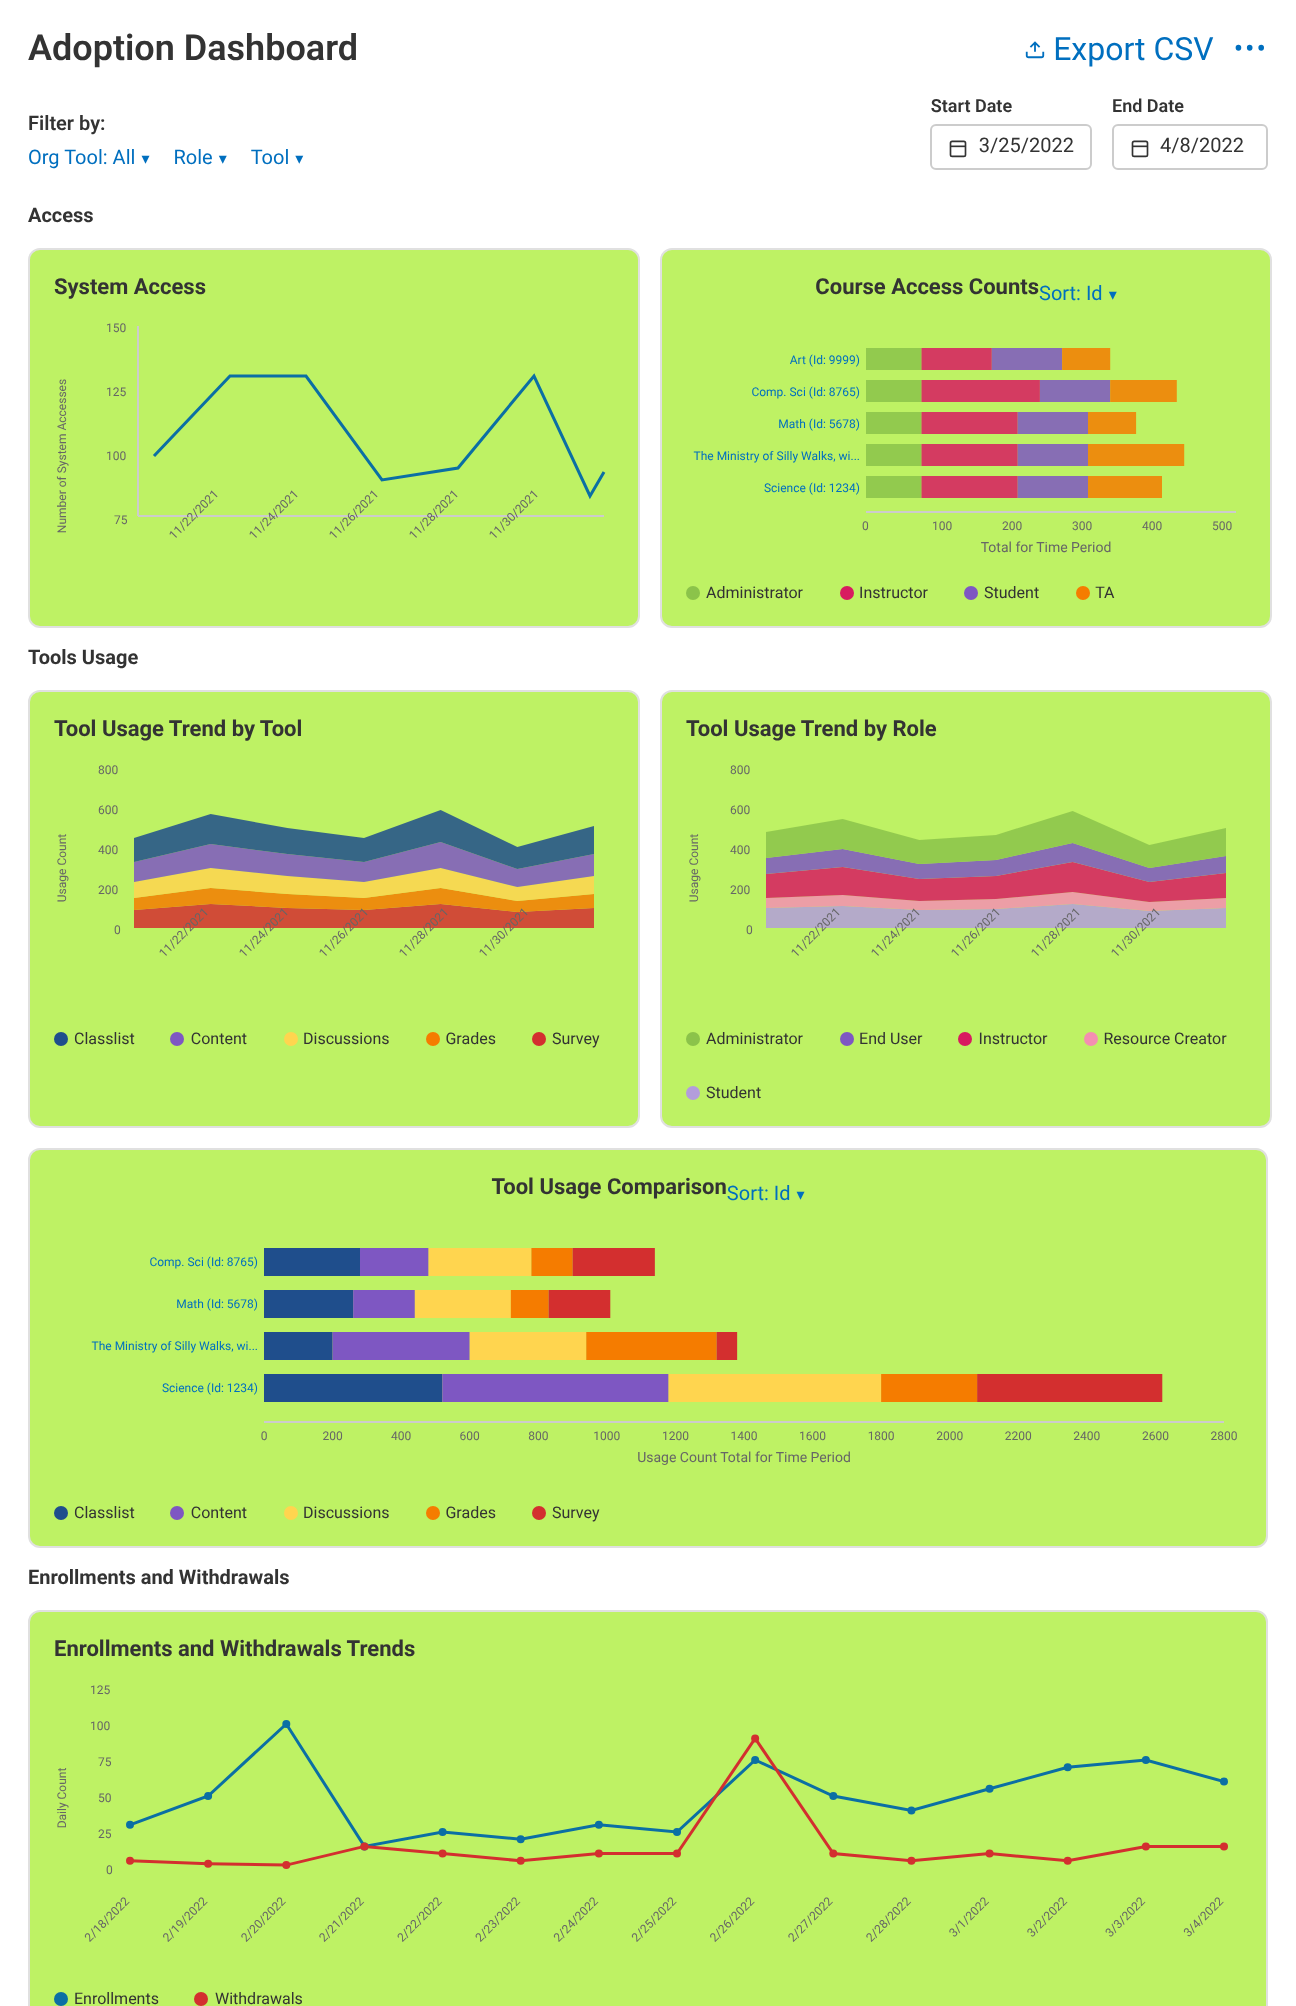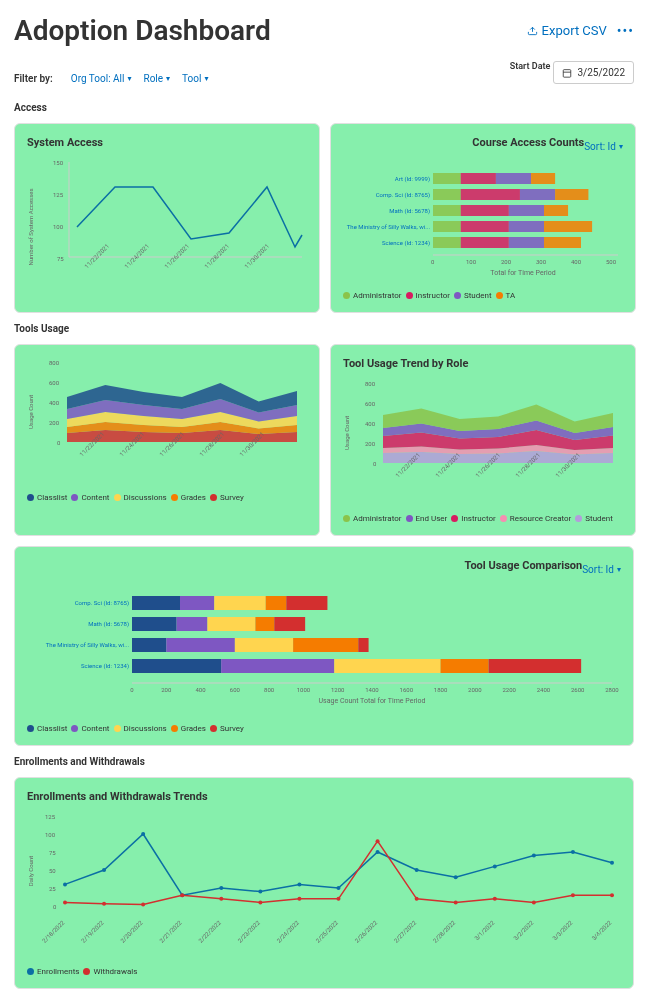--- a/index.html
+++ b/index.html
@@ -1,39 +1,39 @@
 <!DOCTYPE html>
 <html><head>
 <meta charset="utf-8">
 <style>
 *{box-sizing:border-box;margin:0;padding:0;font-family:-apple-system,BlinkMacSystemFont,"Segoe UI",Roboto,sans-serif}
 body{background:#fff;color:#333;font-size:12px;width:648px}
 .page{padding:14px 14px 20px}
 .header{display:flex;justify-content:space-between;align-items:center;margin-bottom:14px}
-.title{font-size:28px;font-weight:600;color:#333}
+.title{font-size:18px;font-weight:600;color:#333}
 .header-actions{display:flex;align-items:center;gap:10px}
-.export-link{color:#006fbf;font-size:13px;text-decoration:none;display:flex;align-items:center;gap:4px;cursor:pointer}
+.export-link{color:#006fbf;font-size:16px;text-decoration:none;display:flex;align-items:center;gap:4px;cursor:pointer}
 .more-dots{color:#006fbf;font-size:14px;cursor:pointer;letter-spacing:1px}
 .filter-row{display:flex;justify-content:space-between;align-items:flex-end;margin-bottom:18px}
-.filter-left{display:flex;flex-direction:row;gap:18px}
+.filter-left{display:flex;flex-direction:column;gap:6px}
 .filter-label{font-size:10px;font-weight:600;color:#333}
 .filter-chips{display:flex;gap:12px}
 .chip{color:#006fbf;font-size:10px;cursor:pointer;display:flex;align-items:center;gap:3px}
 .chevron{font-size:8px}
 .date-group{display:flex;gap:10px}
-.date-field{display:flex;flex-direction:row;gap:3px}
+.date-field{display:flex;flex-direction:column;gap:3px}
 .date-label{font-size:9px;font-weight:600}
 .date-input{border:1px solid #ccc;border-radius:3px;padding:5px 8px;display:flex;align-items:center;gap:5px;font-size:10px;min-width:78px;cursor:pointer}
 .section-title{font-size:10px;font-weight:700;margin:8px 0 10px}
 .row{display:flex;gap:10px;margin-bottom:10px}
-.card{border:1px solid #e0e0e0;border-radius:6px;padding:12px;flex:1;background:#86efac}
+.card{border:1px solid #e0e0e0;border-radius:6px;padding:12px;flex:1;background:#bef264}
 .card-title{font-size:11px;font-weight:700;margin-bottom:8px}
-.card-head{display:flex;justify-content:flex-end;align-items:center;margin-bottom:8px}
+.card-head{display:flex;justify-content:center;align-items:center;margin-bottom:8px}
 .sort-link{color:#006fbf;font-size:10px;cursor:pointer;display:flex;align-items:center;gap:3px}
-.legend{display:flex;flex-wrap:wrap;gap:4px;margin-top:6px;font-size:8px}
+.legend{display:flex;flex-wrap:wrap;gap:18px;margin-top:6px;font-size:8px}
 .legend-item{display:flex;align-items:center;gap:3px}
 .dot{width:7px;height:7px;border-radius:50%}
 svg{display:block}
 .axis-label{font-size:7px;fill:#666}
 .tick-label{font-size:6px;fill:#666}
 .cat-label{font-size:6px;fill:#006fbf;cursor:pointer}
 .y-title{font-size:6px;fill:#666}
 </style>
 </head>
 <body>
@@ -77,20 +77,32 @@
     <div class="date-field">
       <div class="date-label">Start Date</div>
       <div class="date-input">
         <span>
               <svg width="10" height="10" viewBox="0 0 24 24" fill="none" stroke="#333" stroke-width="2">
                 <rect x="3" y="4" width="18" height="18" rx="2"></rect>
                 <line x1="3" y1="10" x2="21" y2="10"></line>
               </svg>
             </span>
         <span>3/25/2022</span>
+      </div>
+    </div>
+    <div class="date-field">
+      <div class="date-label">End Date</div>
+      <div class="date-input">
+        <span>
+              <svg width="10" height="10" viewBox="0 0 24 24" fill="none" stroke="#333" stroke-width="2">
+                <rect x="3" y="4" width="18" height="18" rx="2"></rect>
+                <line x1="3" y1="10" x2="21" y2="10"></line>
+              </svg>
+            </span>
+        <span>4/8/2022</span>
       </div>
     </div>
   </div>
 </div>
 
 <div class="section-title">Access</div>
 
 <div class="row">
   <div class="card">
     <div class="card-title">System Access</div>
@@ -178,20 +190,21 @@
             <span>TA</span>
           </span>
     </div>
   </div>
 </div>
 
 <div class="section-title">Tools Usage</div>
 
 <div class="row">
   <div class="card">
+    <div class="card-title">Tool Usage Trend by Tool</div>
     <svg width="280" height="130" viewBox="0 0 280 130">
       <text class="y-title" x="6" y="55" transform="rotate(-90 6 55)" text-anchor="middle">Usage Count</text>
       <g class="tick-label">
             <text x="22" y="8">800</text>
             <text x="22" y="28">600</text>
             <text x="22" y="48">400</text>
             <text x="22" y="68">200</text>
             <text x="30" y="88">0</text>
           </g>
       <g id="area-tool">

